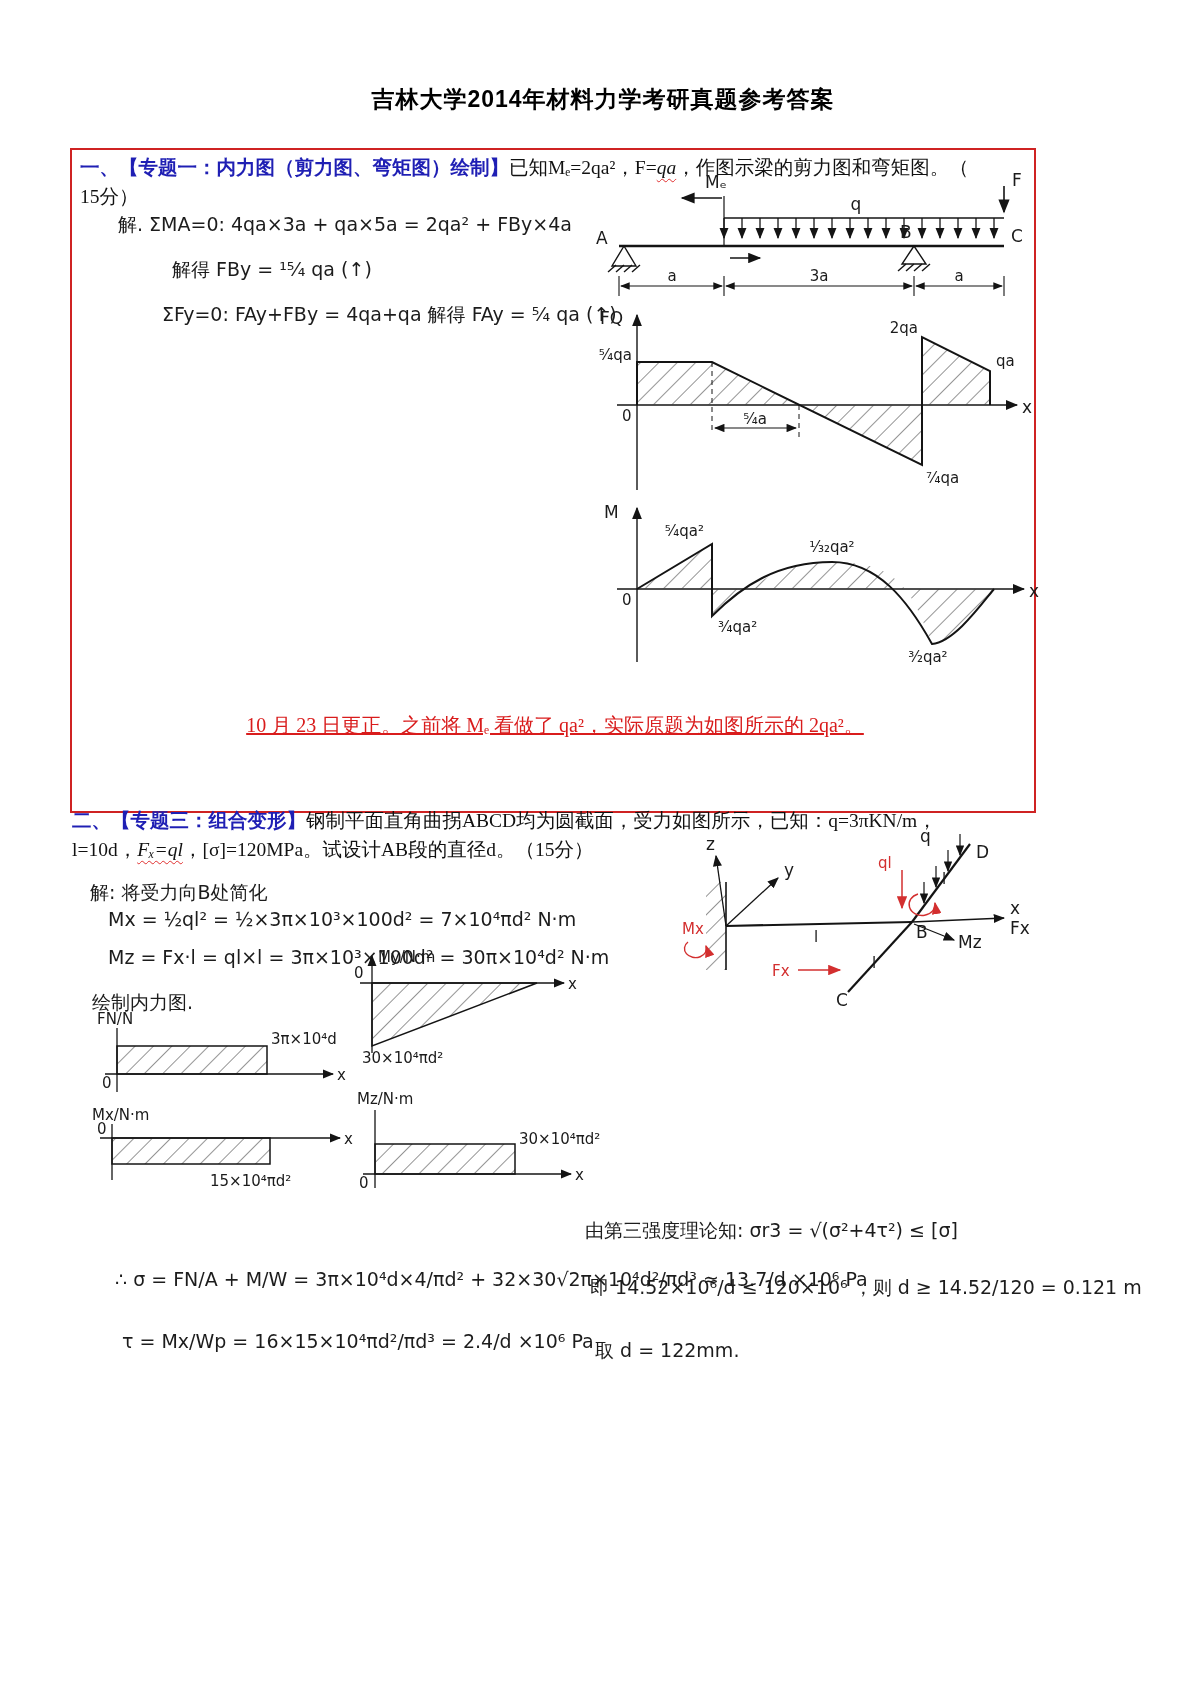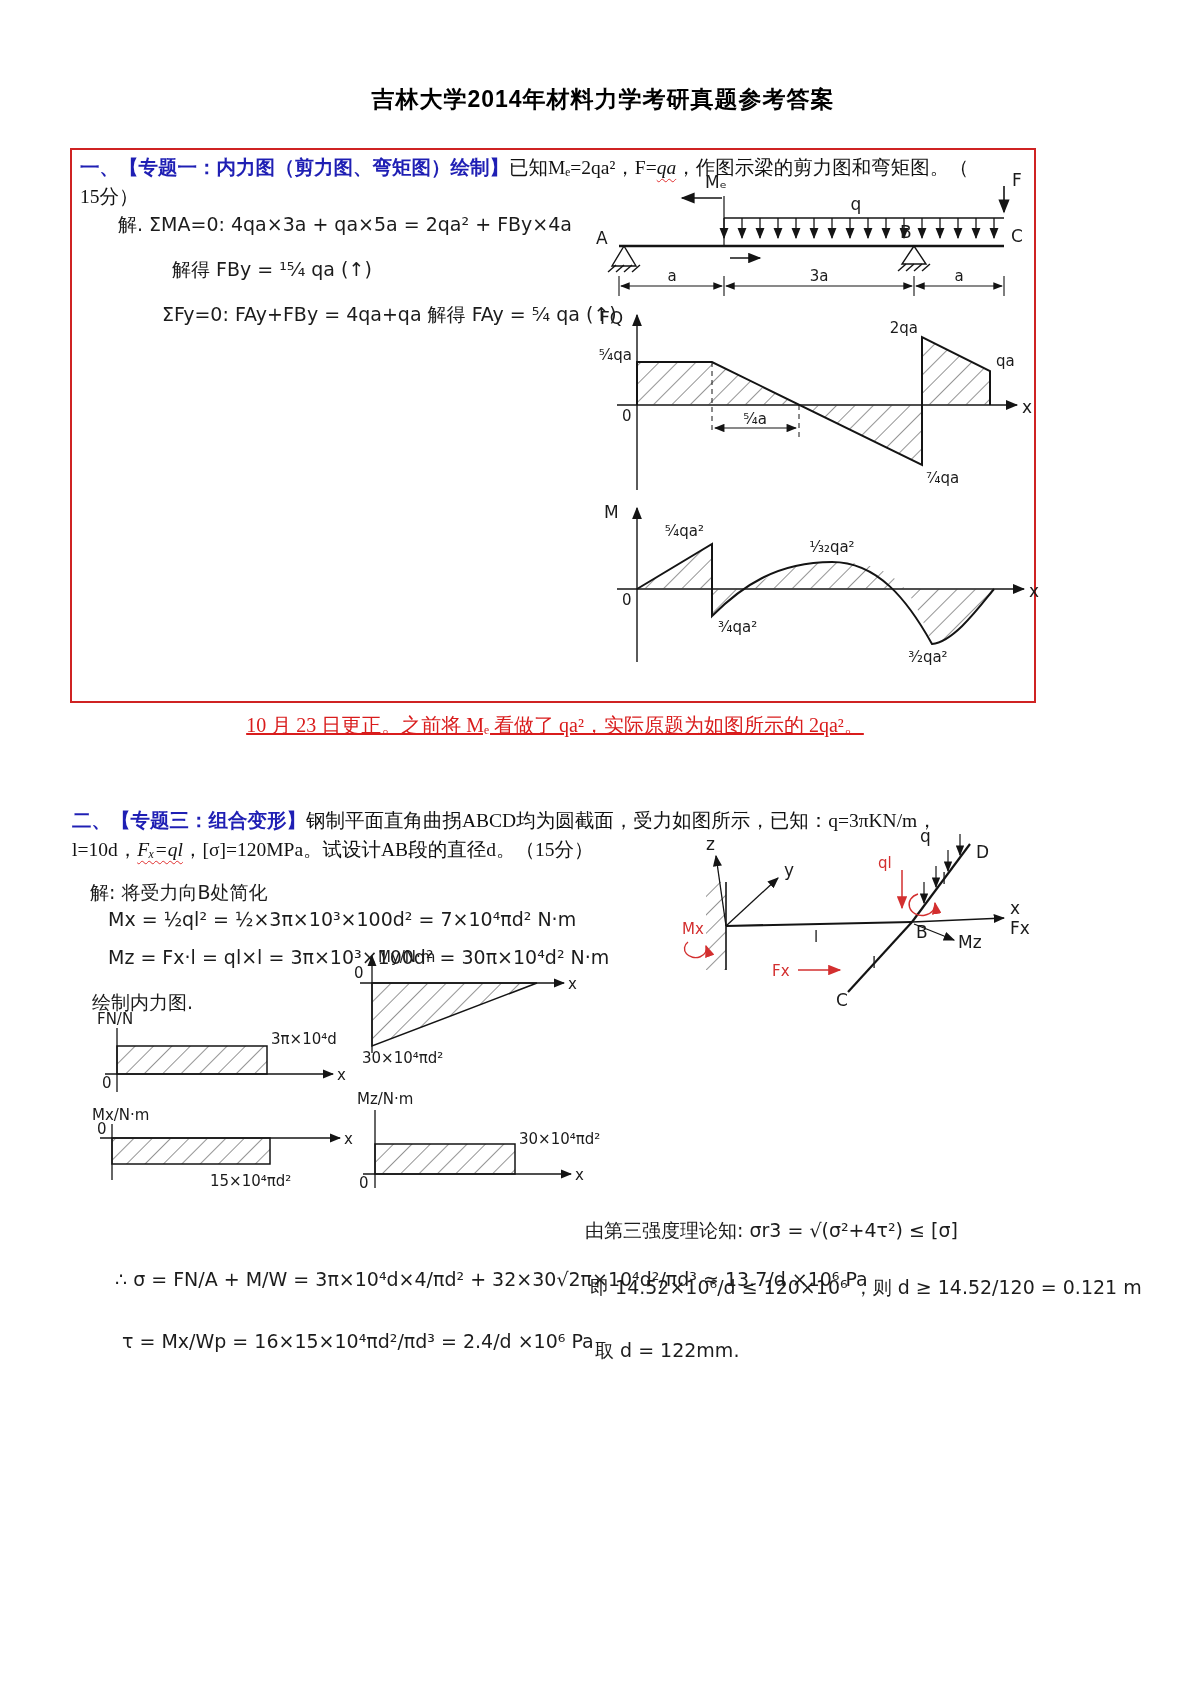--- a/index.html
+++ b/index.html
@@ -1,21 +1,21 @@
 <!DOCTYPE html>
 <html><head>
 <meta charset="utf-8">
 <style>
   html,body{margin:0;padding:0;background:#9a9a9a;}
   .page{position:relative;width:1190px;height:1683px;margin:0 auto;background:#ffffff;
         font-family:"Liberation Serif","DejaVu Serif",serif;overflow:hidden;}
   .abs{position:absolute;}
   .title{top:84px;left:0;width:100%;text-align:center;font-size:23px;font-weight:bold;
          color:#000;font-family:"Liberation Sans","DejaVu Sans",sans-serif;letter-spacing:1px;padding-left:8px;}
-  .pbox{position:absolute;left:70px;top:148px;width:966px;height:555px;border:2px solid #cf2323;box-sizing:border-box;}
+  .pbox{position:absolute;left:70px;top:148px;width:966px;height:665px;border:2px solid #cf2323;box-sizing:border-box;}
   .stem{font-size:19.5px;line-height:1.5;color:#111;}
   .stem-blue{color:#1f1fb4;font-weight:bold;font-family:"Liberation Sans","DejaVu Sans",sans-serif;}
   .wavy{text-decoration-line:underline;text-decoration-style:wavy;text-decoration-color:#e03030;
         text-decoration-thickness:1px;text-underline-offset:4px;font-style:italic;}
   .hw{font-family:"DejaVu Sans",sans-serif;font-size:19px;color:#1c1c1c;white-space:nowrap;}
   .correction{top:712px;left:70px;width:970px;text-align:center;color:#d91c1c;font-size:20px;text-decoration:underline;}
   svg{overflow:visible;}
   svg text{font-family:"DejaVu Sans",sans-serif;fill:#1b1b1b;font-size:15px;}
   svg text.big{font-size:17px;}
   .red-t{fill:#d32f2f !important;}

